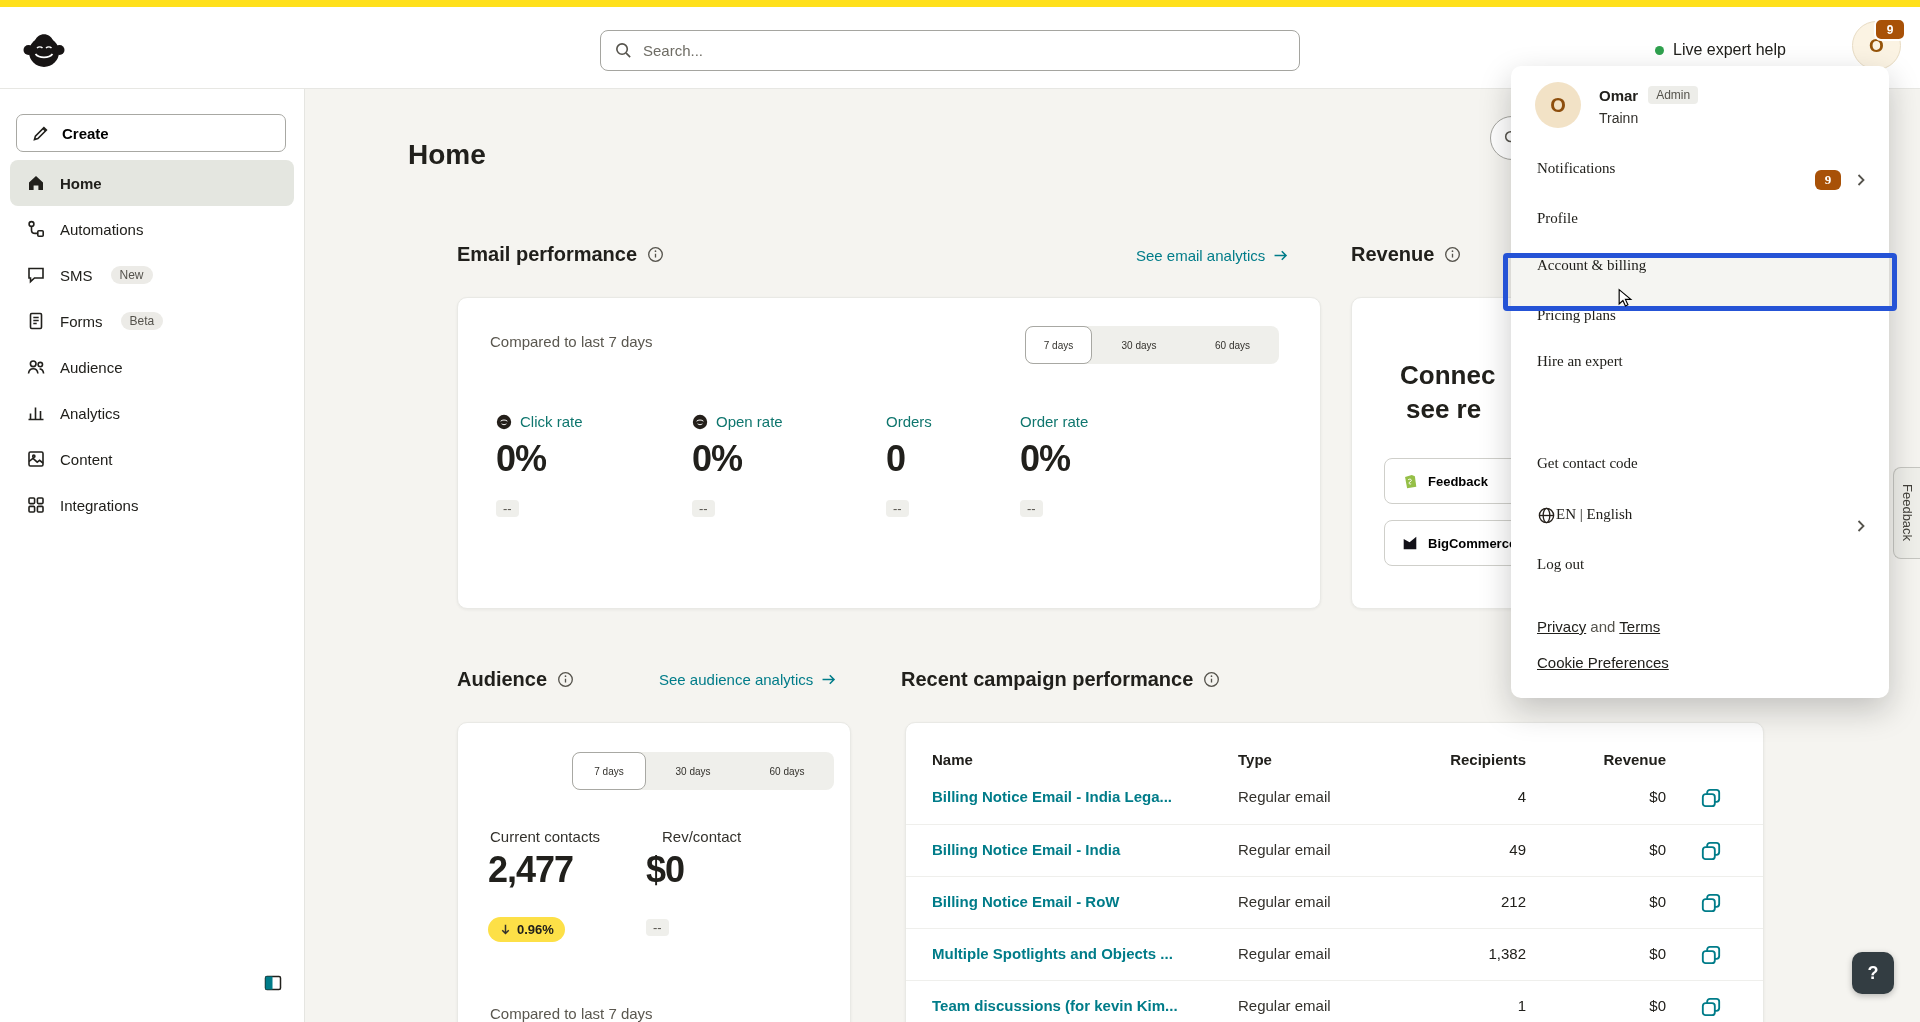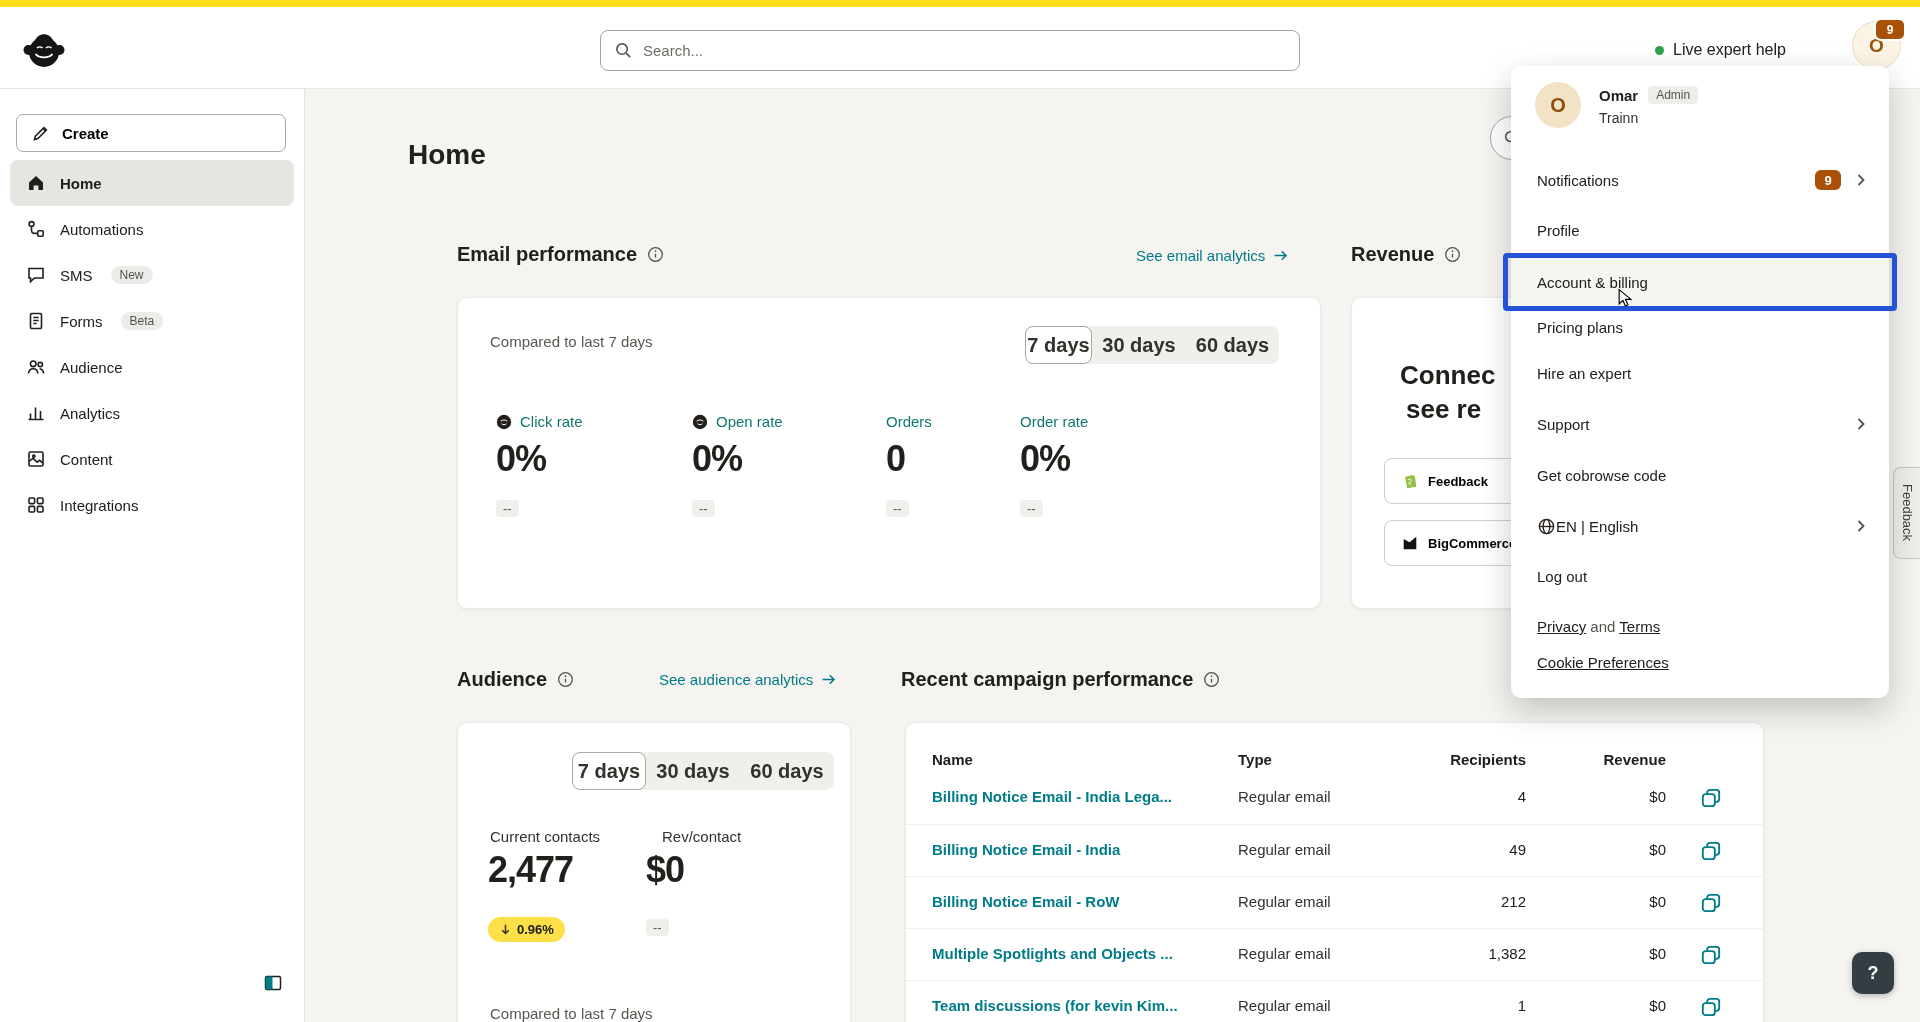--- a/index.html
+++ b/index.html
@@ -43,22 +43,22 @@
   .circle-search{position:absolute;left:1490px;top:116px;width:42px;height:42px;border-radius:50%;
                  border:1px solid #A5A5A0;background:#fff;display:flex;align-items:center;justify-content:center;z-index:10;}
   .sec-title{position:absolute;font-size:20px;font-weight:700;display:flex;align-items:center;gap:10px;}
   .teal-link{position:absolute;font-size:15px;font-weight:500;color:#007C89;display:flex;align-items:center;gap:7px;cursor:pointer;}
   .card{position:absolute;background:#fff;border:1px solid #E9E9E5;border-radius:10px;
         box-shadow:0 1px 3px rgba(33,32,28,.06);}
   .muted{color:#5A574F;}
 
   
   .seg{position:absolute;display:flex;background:#EFEFEB;border-radius:8px;height:38px;}
-  .seg-tab{display:flex;align-items:center;justify-content:center;font-size:20px;color:#33312C;cursor:pointer;
-           box-sizing:border-box;border-radius:8px;font-weight:bold;}
+  .seg-tab{display:flex;align-items:center;justify-content:center;font-size:10px;color:#33312C;cursor:pointer;
+           box-sizing:border-box;border-radius:8px;}
   .seg-tab.sel{background:#fff;border:1px solid #A8A8A3;}
 
   
   .metric{position:absolute;top:115px;}
   .metric .m-label{display:flex;align-items:center;gap:8px;font-size:15px;color:#0f766e;}
   .metric .m-value{margin-top:8px;font-size:36px;font-weight:700;letter-spacing:-1px;}
   .pill{display:inline-block;background:#EFEFEB;border-radius:4px;padding:1px 7px;font-size:13px;color:#55534C;}
   .metric .pill{margin-top:20px;}
 
   
@@ -84,22 +84,22 @@
   .t-dup{position:absolute;left:793px;top:14px;width:24px;height:24px;cursor:pointer;}
 
   
   .menu{position:absolute;left:1511px;top:66px;width:378px;height:632px;background:#fff;border-radius:10px;
         box-shadow:0 12px 32px rgba(20,20,18,.22);z-index:100;}
   .menu-avatar{position:absolute;left:24px;top:16px;width:46px;height:46px;border-radius:50%;background:#F2E2C6;
                display:flex;align-items:center;justify-content:center;font-size:20px;font-weight:700;color:#8D4E0D;}
   .menu-name{position:absolute;left:88px;top:20px;font-size:15px;font-weight:700;display:flex;align-items:center;gap:10px;}
   .role-badge{background:#EDEDE9;color:#55534C;font-size:12px;font-weight:400;padding:2px 8px;border-radius:4px;}
   .menu-org{position:absolute;left:88px;top:44px;font-size:14px;color:#33312C;}
-  .menu-item{position:absolute;left:0;right:0;height:40px;display:flex;align-items:center;padding-left:26px;
-             box-sizing:border-box;font-size:15px;cursor:pointer;}
+  .menu-item{position:absolute;left:0;right:0;height:40px;display:flex;padding-left:26px;
+             box-sizing:border-box;font-size:15px;cursor:pointer;font-family:Liberation Serif, serif;}
   .menu-item .chev{position:absolute;right:20px;top:12px;width:16px;height:16px;}
   .noti-badge{position:absolute;right:48px;top:10px;min-width:26px;height:20px;background:#A85107;border-radius:6px;
               color:#fff;font-size:13px;font-weight:700;display:flex;align-items:center;justify-content:center;}
   .acct-row{background:#F5F5F2;}
   .blue-frame{position:absolute;left:-8px;top:187px;width:394px;height:58px;box-sizing:border-box;
               border:5px solid #2553D6;border-radius:4px;pointer-events:none;z-index:5;}
   .cursor{position:absolute;left:104px;top:222px;width:20px;height:20px;z-index:6;}
   .menu-foot{position:absolute;left:26px;font-size:15px;}
   .menu-foot a{color:#21201C;text-decoration:underline;cursor:pointer;}
   .menu-foot .conj{color:#55534C;text-decoration:none;}
@@ -510,30 +510,22 @@
           <path d="M5 2v17l4.5-4 3 6.5 3-1.4-3-6.4H19z" fill="#fff" stroke="#000" stroke-width="1.4"></path>
         </svg>
     </span>
 
     <div class="menu-item" style="top:241px;">
       <span>Pricing plans</span>
     </div>
     <div class="menu-item" style="top:287px;">
       <span>Hire an expert</span>
     </div>
-    <div class="menu-item" style="top:338px;">
-      <span>Support</span>
-      <span class="chev">
-        <svg viewBox="0 0 16 16" fill="none" stroke="#55534C" stroke-width="1.8">
-            <path d="M5.5 3l5 5-5 5"></path>
-          </svg>
-      </span>
-    </div>
     <div class="menu-item" style="top:389px;">
-      <span>Get cobrowse code</span>
+      <span>Get contact code</span>
     </div>
     <div class="menu-item" style="top:440px;gap:0;">
       <span>
         <svg width="19" height="19" viewBox="0 0 20 20" fill="none" stroke="#241F1A" stroke-width="1.4">
             <circle cx="10" cy="10" r="7.5"></circle>
             <ellipse cx="10" cy="10" rx="3.5" ry="7.5"></ellipse>
             <path d="M2.5 10h15"></path>
           </svg>
       </span>
       <span>EN | English</span>

